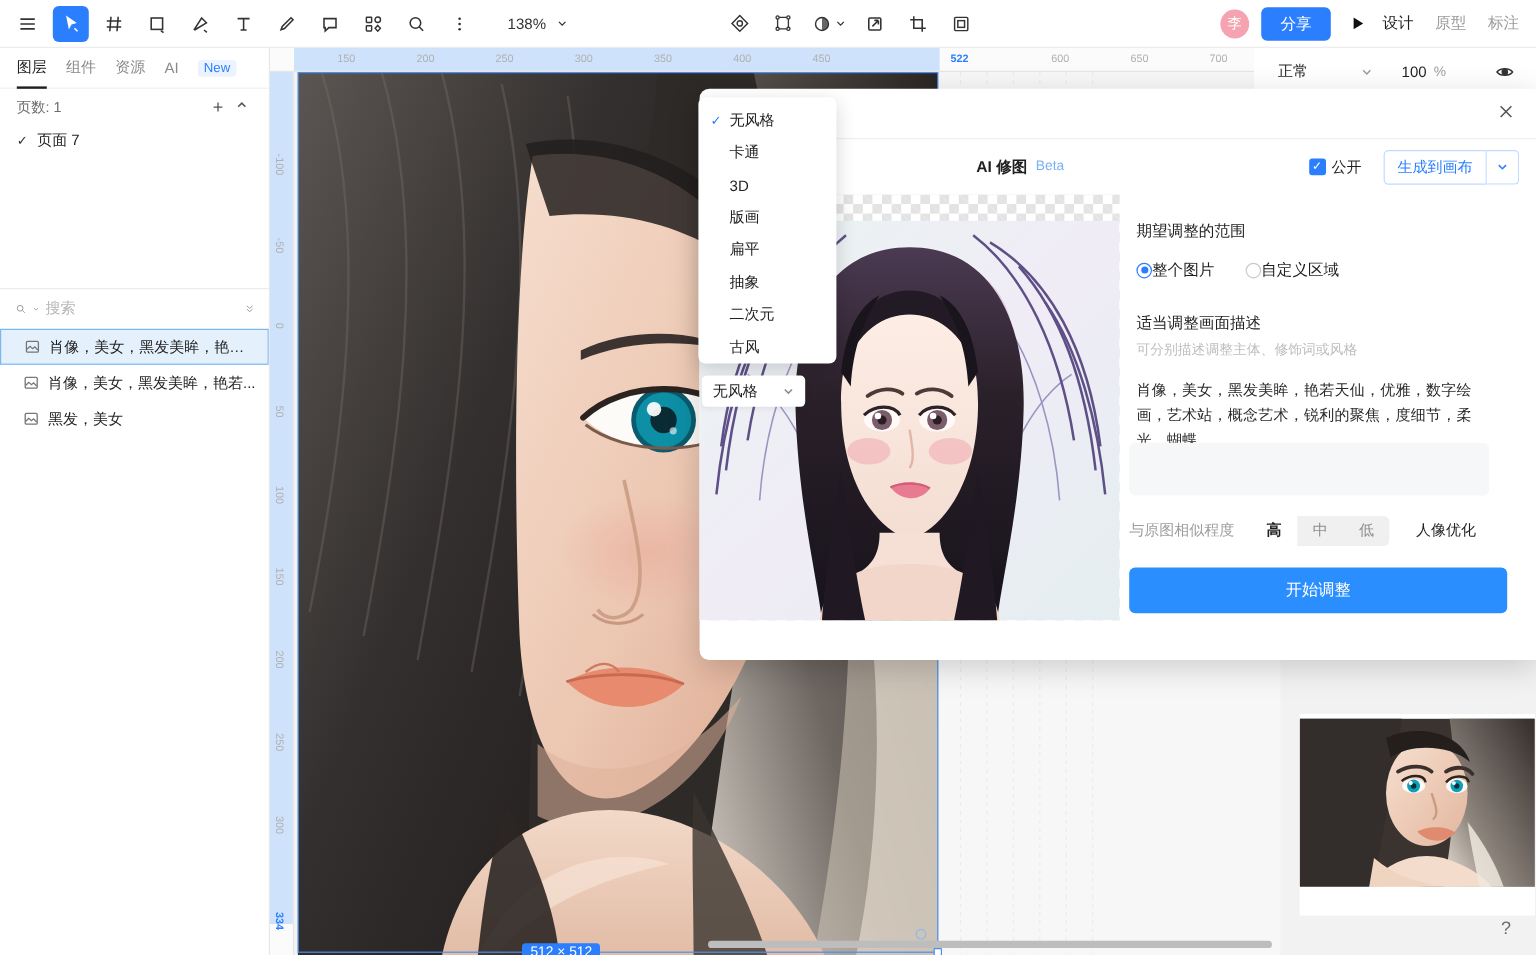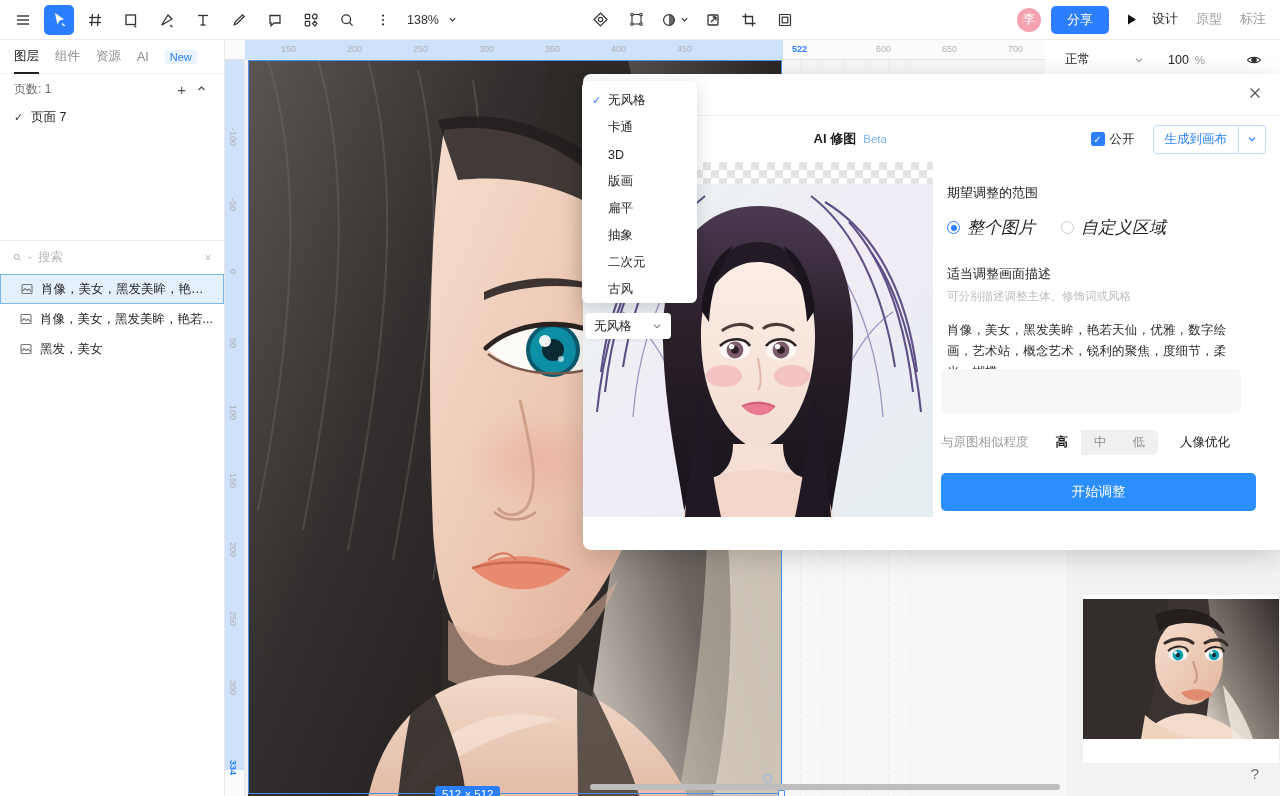--- a/index.html
+++ b/index.html
@@ -21,21 +21,21 @@
   }
   .tb-icon {
     width: 30px; height: 30px; margin: 0 3px;
     display: flex; align-items: center; justify-content: center;
     border-radius: 5px; color: #333; cursor: pointer; position: relative;
   }
   .tb-icon:first-child { margin-left: 8px; }
   .tb-icon.active { background: #2b7fff; color: #fff; }
   .tb-icon svg { display: block; }
   .zoom-chip {
-    display: flex; align-items: center; gap: 9px; 
+    display: flex; align-items: center; gap: 9px; margin-left: 16px;
     font-size: 12.5px; color: #333; cursor: pointer; padding: 3px 6px; border-radius: 4px;
   }
   .tb-spacer { flex: 1; }
   .avatar {
     width: 24px; height: 24px; border-radius: 50%;
     background: #f5a3b0; color: #fff; font-size: 12px;
     display: flex; align-items: center; justify-content: center;
     margin-right: 10px; cursor: pointer; flex: 0 0 auto;
   }
   .share-btn {
@@ -242,21 +242,21 @@
       linear-gradient(45deg,#e3e3e3 25%,transparent 25%,transparent 75%,#e3e3e3 75%),
       linear-gradient(45deg,#e3e3e3 25%,transparent 25%,transparent 75%,#e3e3e3 75%);
     background-size: 16px 16px;
     background-position: 0 0, 8px 8px;
     background-color: #fff;
     overflow: hidden;
   }
   .form-col { flex: 1; padding: 22px 0 0 14px; position: relative; }
   .f-label { font-size: 13px; color: #1f1f1f; margin-bottom: 14px; }
   .radio-row { display: flex; align-items: center; gap: 26px; margin-bottom: 26px; }
-  .radio-opt { display: flex; align-items: center; gap: 7px; font-size: 17px; cursor: pointer; font-style: italic; }
+  .radio-opt { display: flex; align-items: center; font-size: 13px; cursor: pointer; }
   .rdot {
     width: 13px; height: 13px; border-radius: 50%; border: 1px solid #cacaca; background:#fff;
     display: flex; align-items: center; justify-content: center;
   }
   .rdot.on { border: 1px solid #2b7fff; }
   .rdot.on::after { content:""; width: 6px; height: 6px; border-radius: 50%; background: #2b7fff; }
   .f-hint { font-size: 11.5px; color: #bdbdbd; margin: -8px 0 16px 0; }
   .prompt-box {
     width: 300px; min-height: 92px; font-size: 12.5px; color: #2a2a2a;
     line-height: 21px; letter-spacing: .2px; word-break: break-all;

